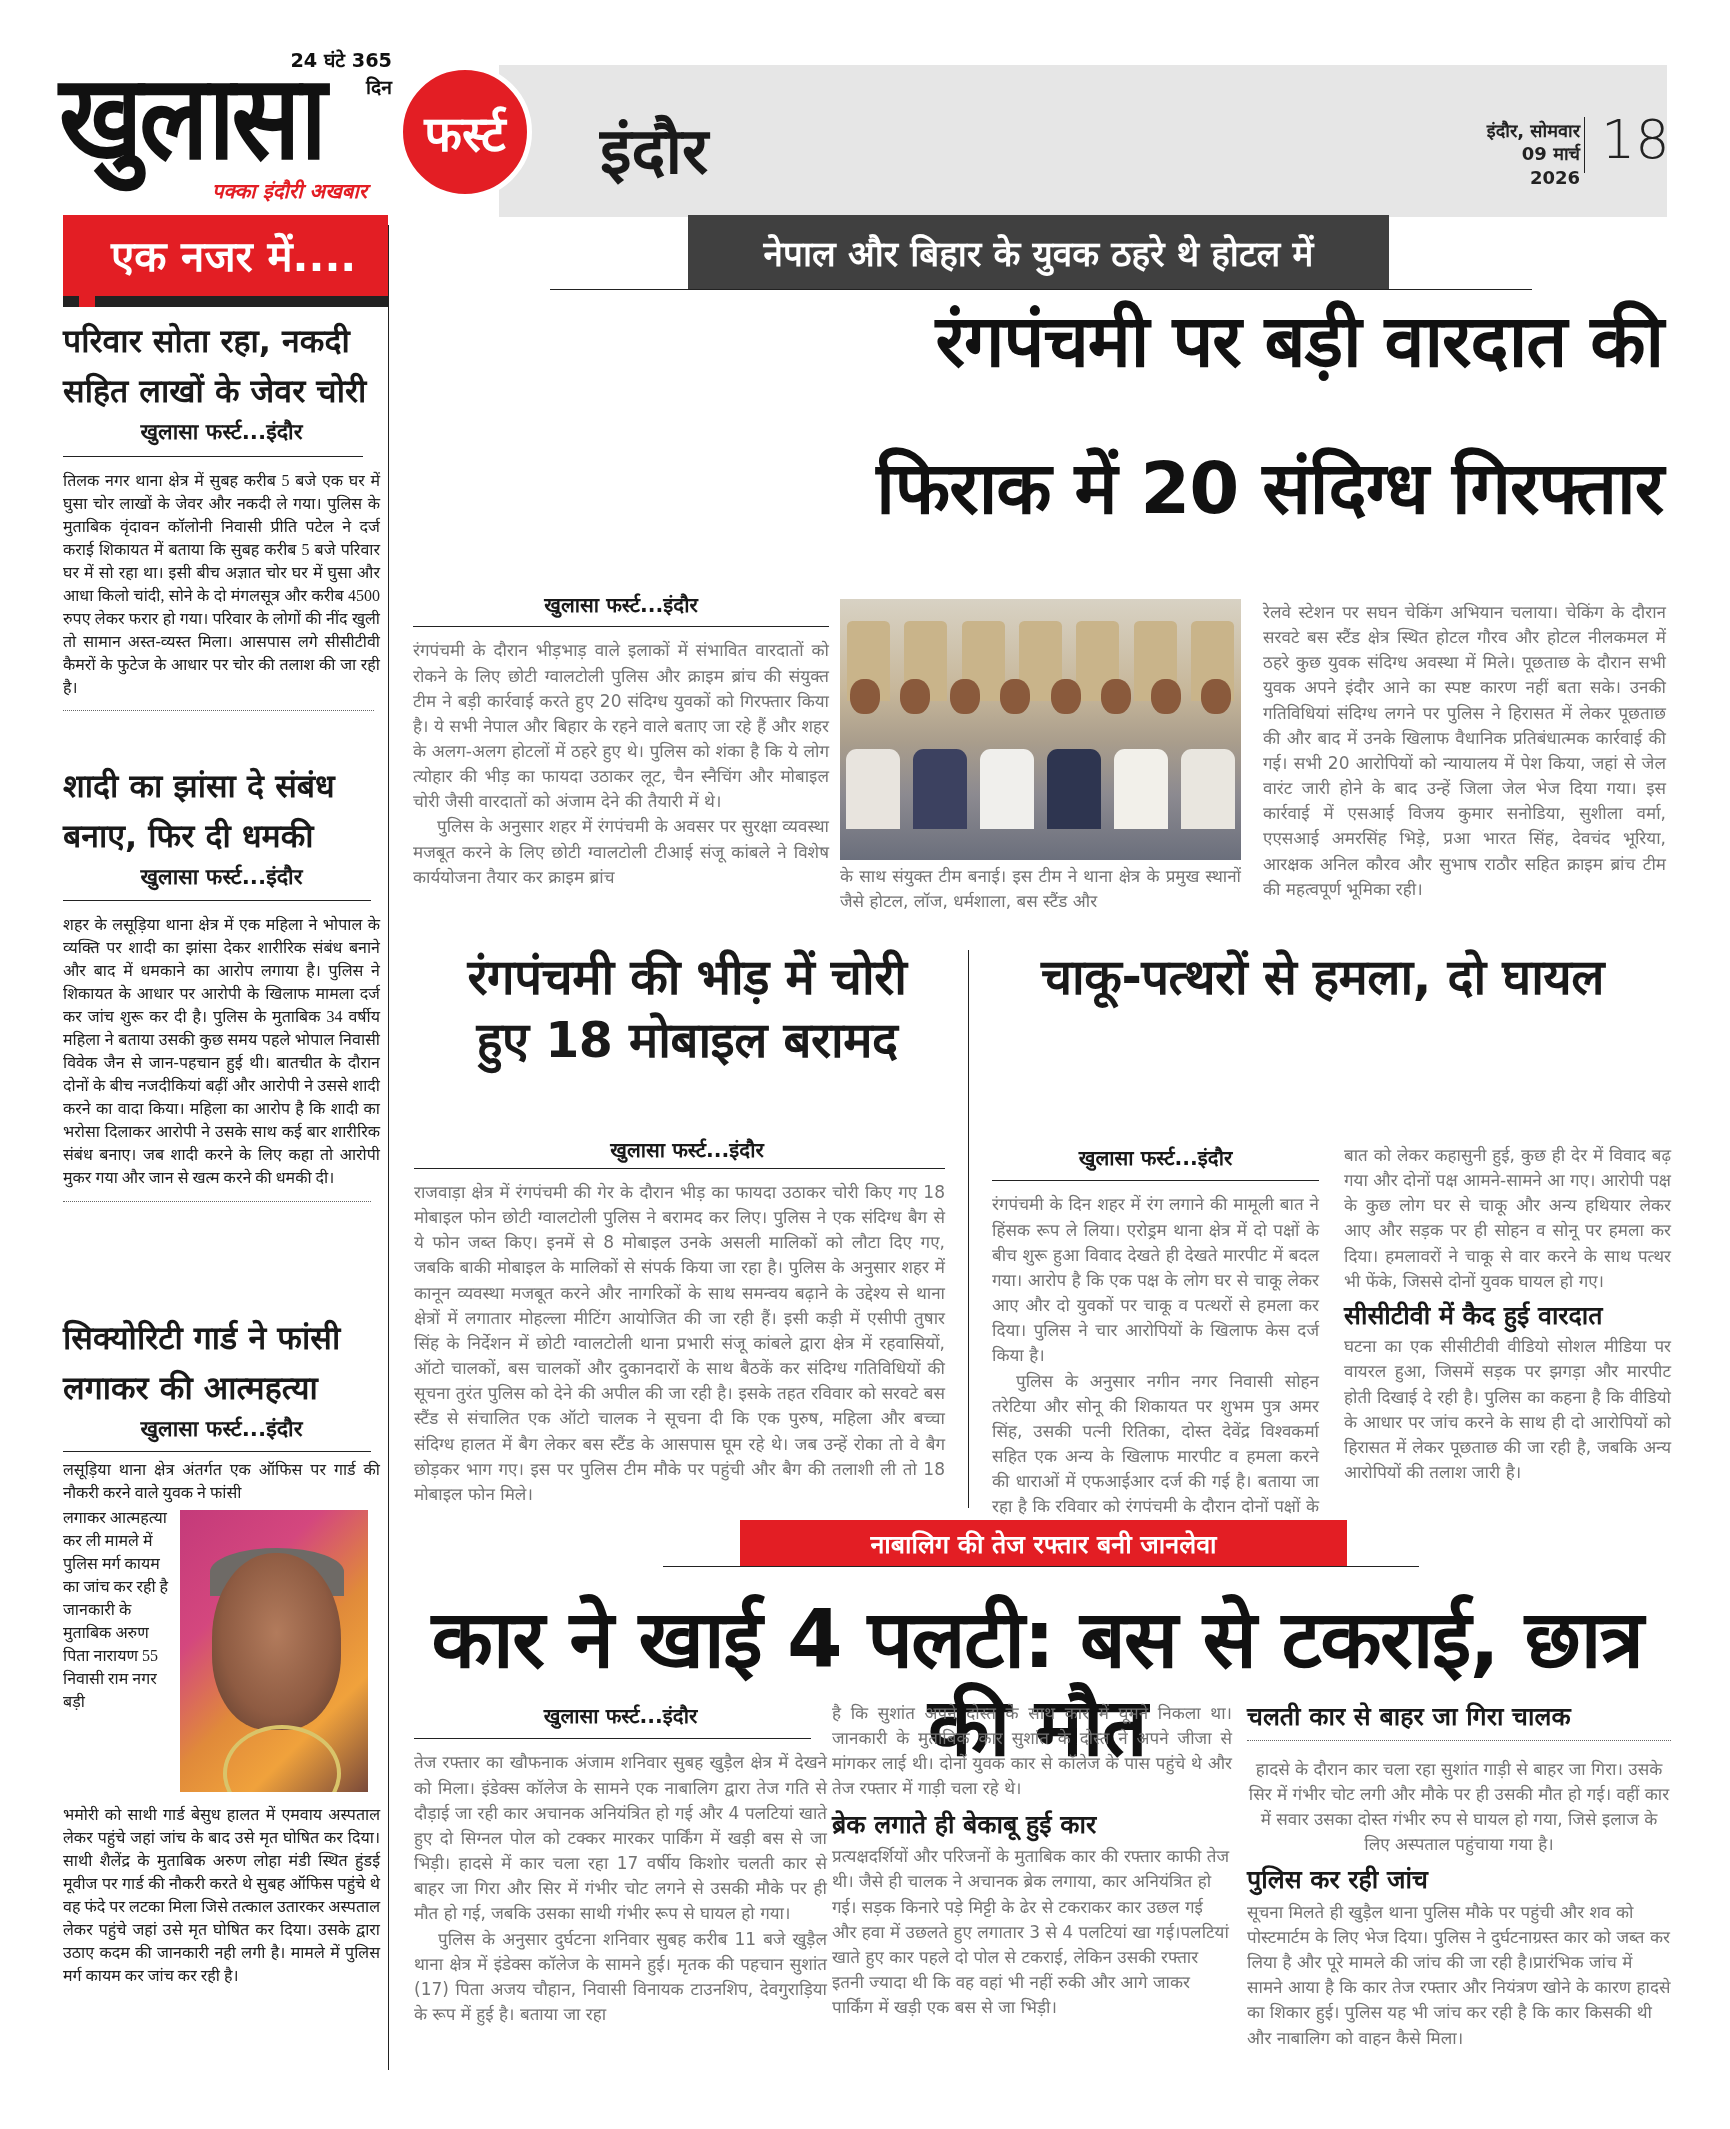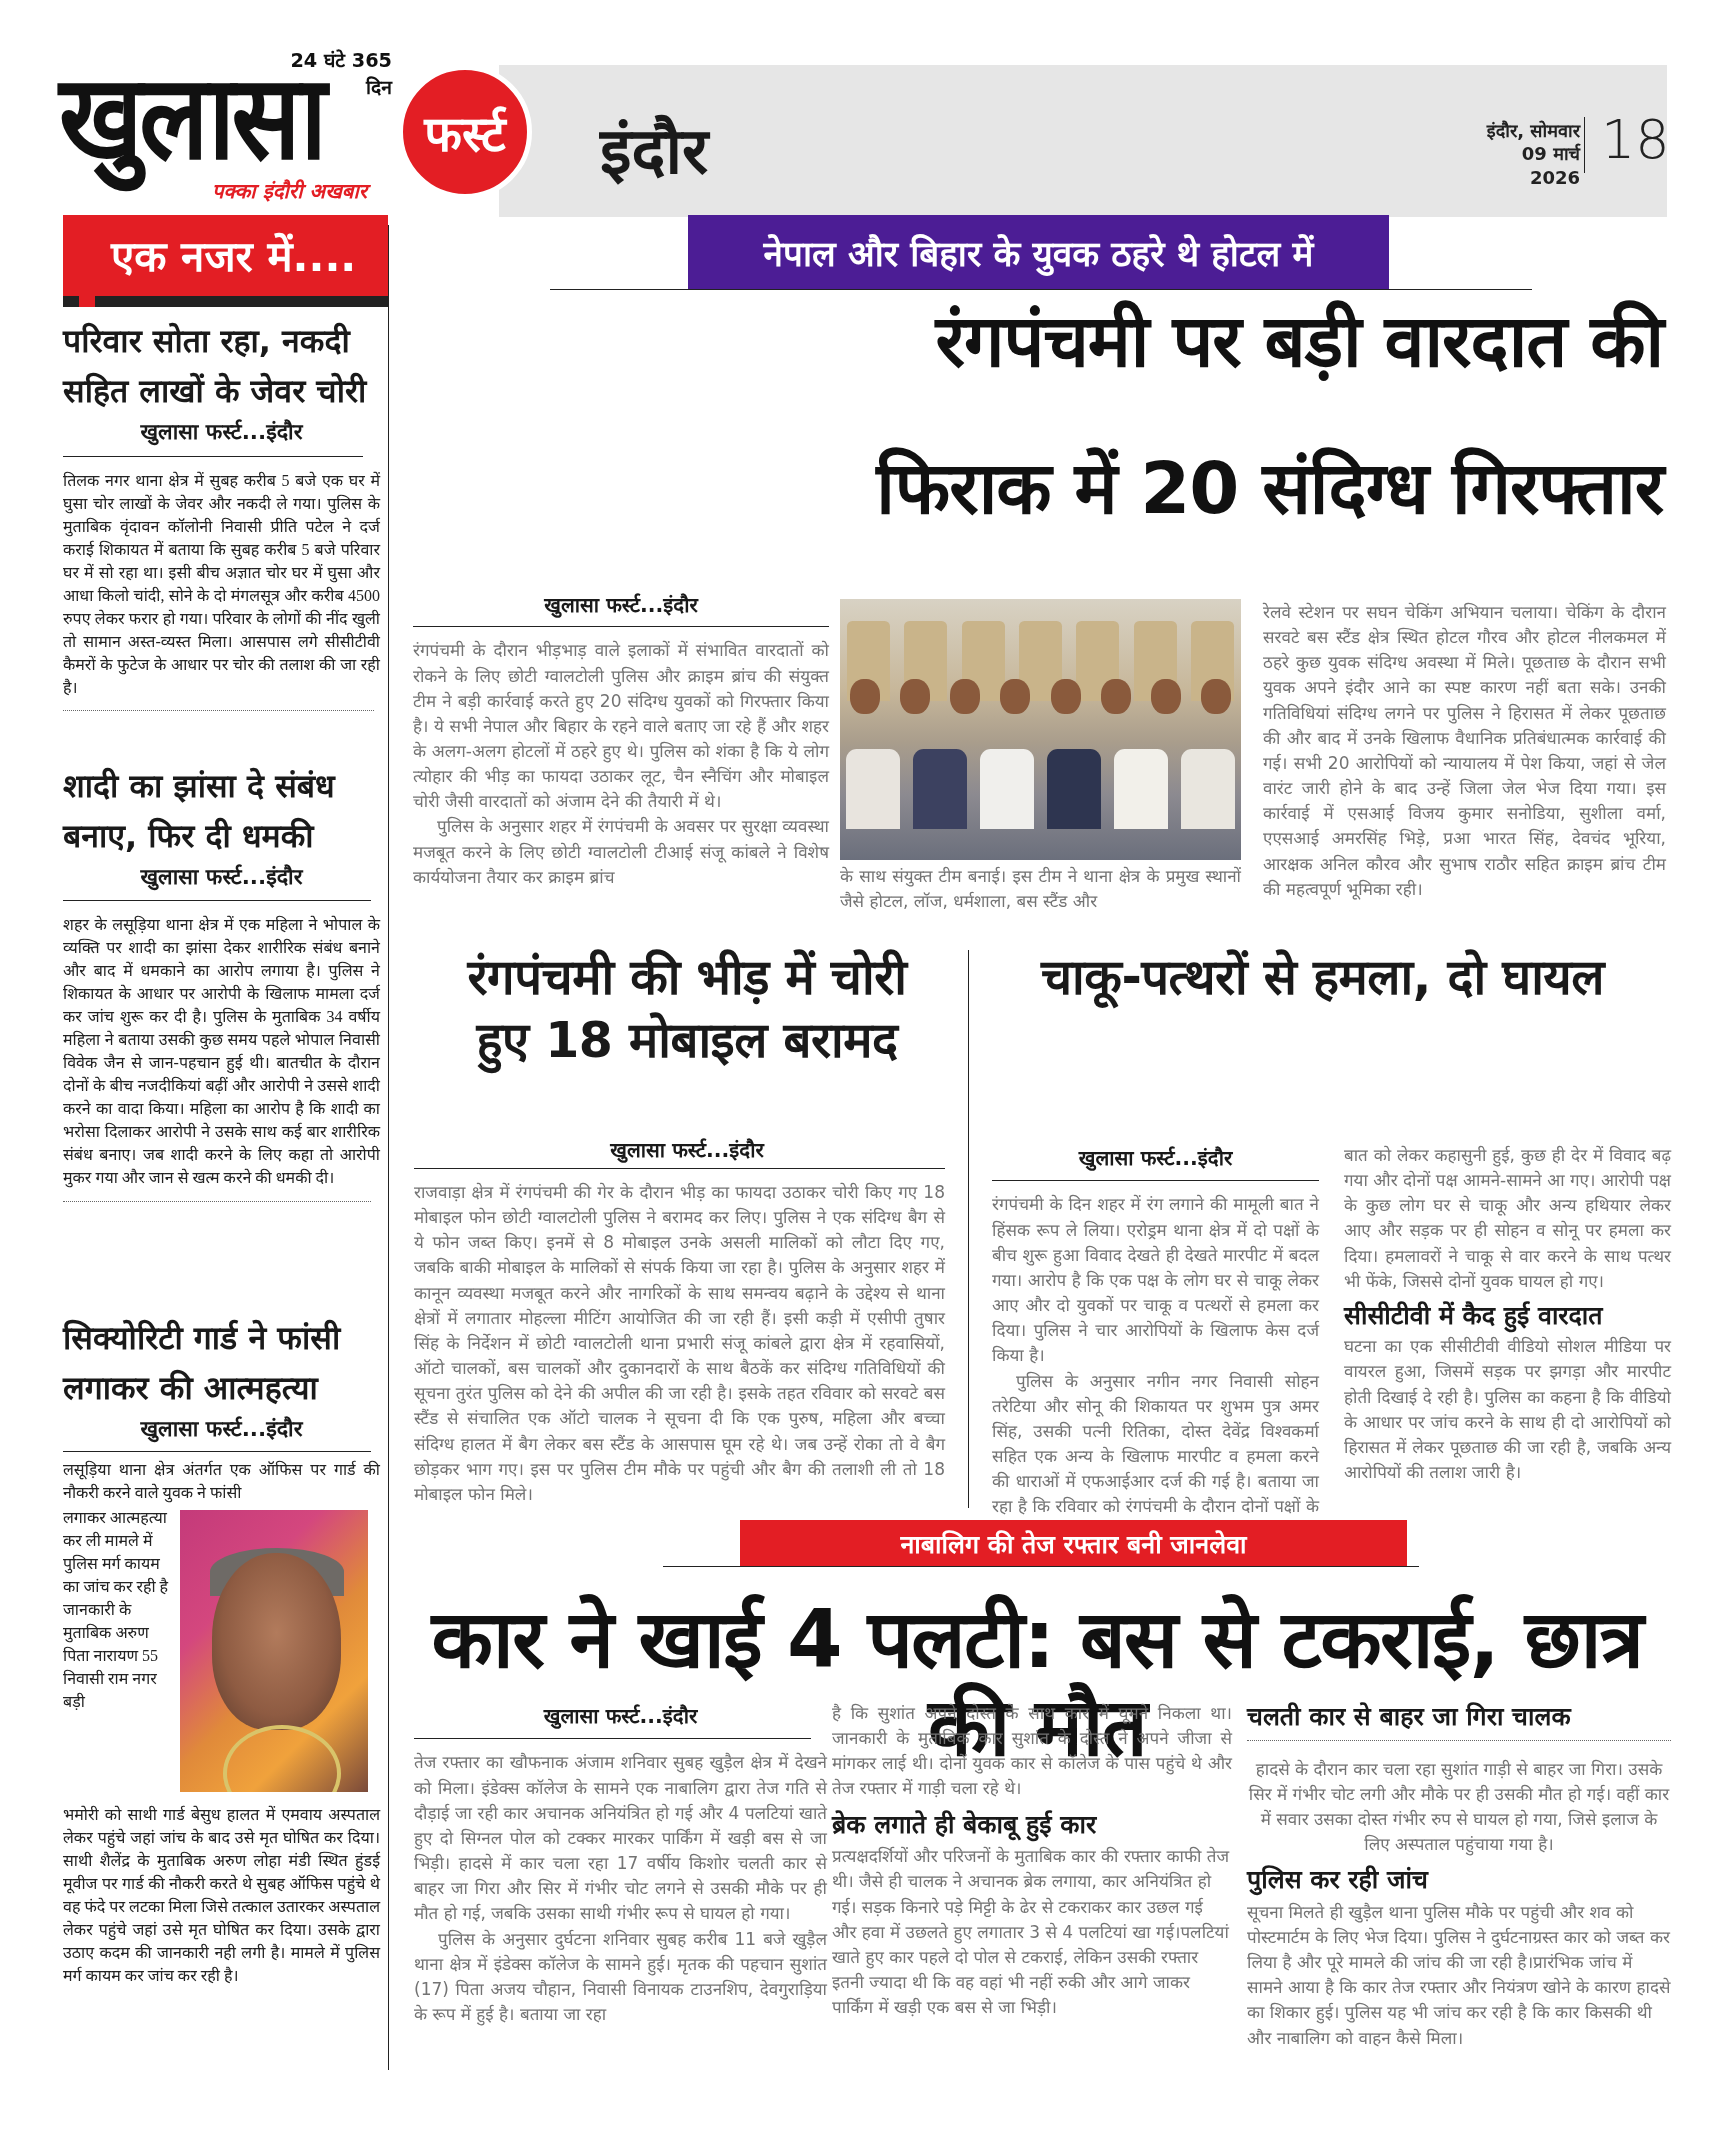--- a/index.html
+++ b/index.html
@@ -27,35 +27,35 @@
   .ek-box .notch { position: absolute; left: 16px; bottom: 0; width: 16px; height: 10.7px; background: #e31e24; }
 
   .side-head { font-weight: bold; font-size: 32px; line-height: 1.55; color: #1a1a1a; }
   .side-byline { font-size: 21.5px; font-weight: bold; text-align: center; color: #1a1a1a; }
   .rule { height: 1.1px; background: #222; }
   .dot-rule { border-top: 1.6px dotted #666; }
   .body-txt { font-size: 16px; line-height: 1.44; color: #222; text-align: justify; font-family: Liberation Serif, serif; }
   .body-lg { font-size: 17px; line-height: 1.48; color: #737373; text-align: justify; }
 
   
-  .kicker-gray { left: 688px; top: 215px; width: 701px; height: 74px; background: #4c1d95; color: #fff; font-size: 35px; font-weight: bold; display: flex; align-items: center; justify-content: center; }
+  .kicker-gray { left: 688px; top: 215px; width: 701px; height: 74px; background: #404040; color: #fff; font-size: 35px; font-weight: bold; display: flex; align-items: center; justify-content: center; }
   .kicker-rule1 { left: 550px; top: 289px; width: 982px; height: 1.1px; background: #222; }
   .main-head { left: 408px; width: 1255px; text-align: right; font-size: 72px; font-weight: 900; line-height: 1.2; color: #111; letter-spacing: -1.1px; }
   .byline-main { font-size: 20.4px; font-weight: bold; text-align: center; }
   .photo-police { left: 840px; top: 599px; width: 401px; height: 261px; background: linear-gradient(180deg, #d8d2c4 0%, #c7b79a 35%, #a99d8c 55%, #8c8a90 75%, #6b6f7c 100%); overflow: hidden; }
   .photo-police .row { position: absolute; left: 0; width: 100%; display: flex; justify-content: space-around; }
   .photo-police .face { width: 30px; height: 35px; border-radius: 45%; background: #8a5a3c; }
   .photo-police .uniform { width: 43px; height: 80px; background: #c9b48a; border-radius: 5.4px 5.4px 0 0; }
   .photo-police .shirt { width: 54px; height: 80px; border-radius: 10.7px 10.7px 0 0; }
   .col-rule-v { width: 1.1px; background: #222; }
 
   .mid-head { text-align: center; font-weight: bold; font-size: 49px; line-height: 1.28; color: #1a1a1a; letter-spacing: -0.5px; }
   .sub-head { font-size: 25px; font-weight: bold; color: #1a1a1a; }
 
-  .kicker-red { left: 740px; top: 1520px; width: 667px; height: 46px; background: #e31e24; color: #fff; font-size: 25px; font-weight: bold; display: flex; align-items: center; justify-content: center; }
+  .kicker-red { left: 740px; top: 1520px; width: 607px; height: 46px; background: #e31e24; color: #fff; font-size: 25px; font-weight: bold; display: flex; align-items: center; justify-content: center; }
   .kicker-rule2 { left: 663px; top: 1566px; width: 756px; height: 1.1px; background: #222; }
   .car-head { left: 400px; top: 1596px; width: 1274px; font-size: 80px; font-weight: 900; text-align: center; line-height: 1.1; color: #111; letter-spacing: -1.6px; }
 
   .photo-guard { left: 180px; top: 1510px; width: 188px; height: 282px; background: linear-gradient(135deg, #c43a7a 0%, #d4477e 30%, #e08a3a 55%, #f0a23c 75%, #7a4a3a 100%); overflow: hidden; }
   .photo-guard .head { position: absolute; left: 32px; top: 43px; width: 129px; height: 177px; border-radius: 48% 48% 42% 42%; background: radial-gradient(ellipse at 50% 45%, #b27b5c 0%, #8e5b42 60%, #5a3a2c 100%); }
   .photo-guard .hair { position: absolute; left: 29.5px; top: 38px; width: 134px; height: 48px; border-radius: 50% 50% 0 0; background: #6e6a66; }
   .photo-guard .neckband { position: absolute; left: 43px; top: 215px; width: 118px; height: 97px; border-radius: 50%; border: 4.3px solid #d9c46a; }
 </style>
 </head>
 <body>

